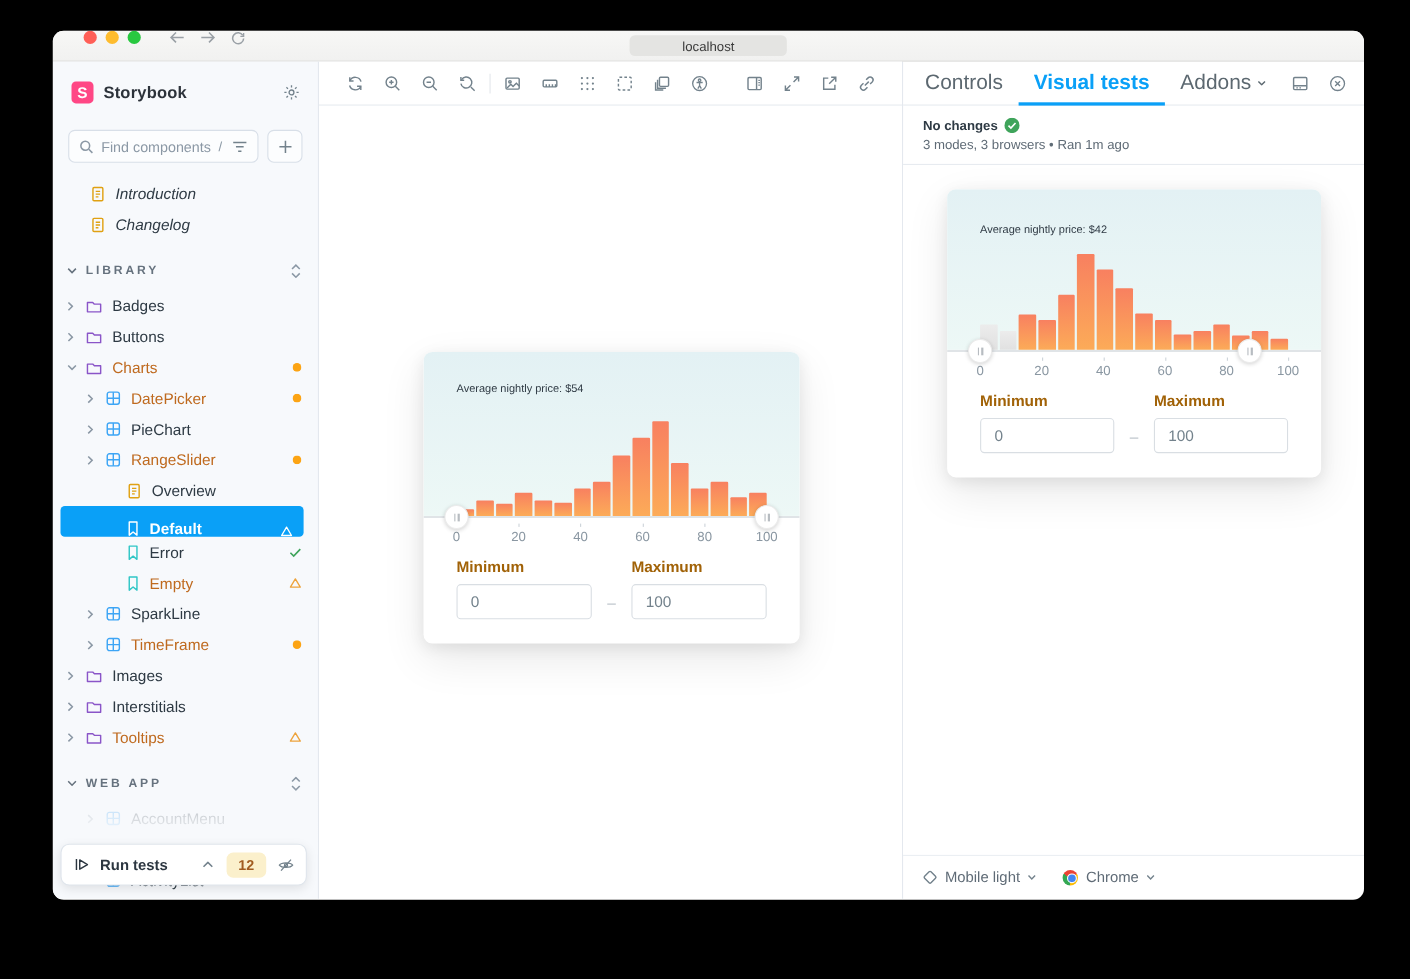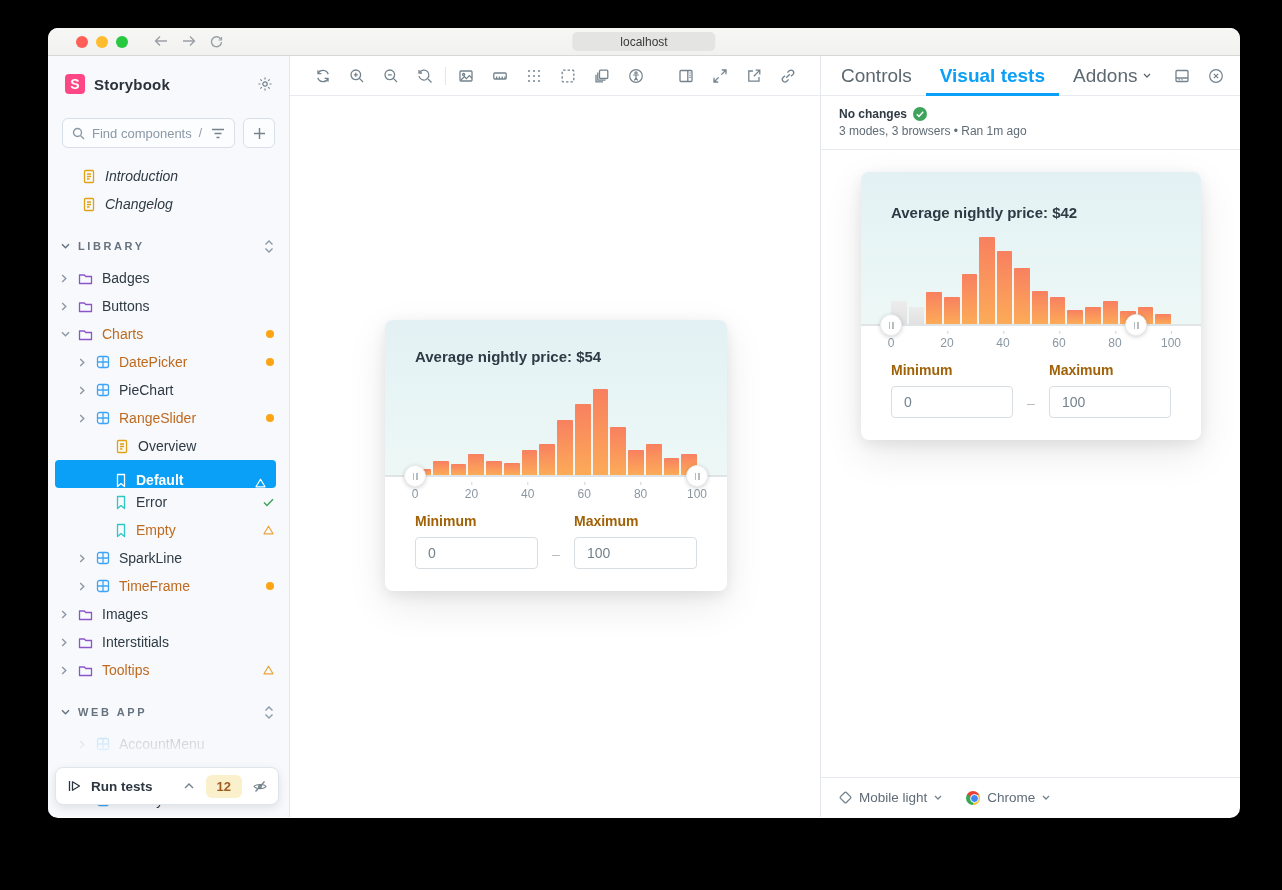--- a/index.html
+++ b/index.html
@@ -8,21 +8,21 @@
          font-family:"Liberation Sans", sans-serif; }
   svg.icon { display:block; }
 
   .noise-layer { position:absolute; inset:0; }
 
   
   .window { position:absolute; left:48px; top:28px; width:1192px; height:790px;
             background:#fff; border-radius:10px; overflow:hidden;
             box-shadow:0 30px 70px rgba(0,0,0,.65), 0 0 0 1px rgba(0,0,0,.25); }
   .titlebar { position:relative; height:28px; background:linear-gradient(#f7f7f6,#f1f1f0);
-              border-bottom:1px solid #d8d8d6; display:flex; align-items:center; padding-left:28px; }
+              border-bottom:1px solid #d8d8d6; display:flex; padding-left:28px; }
   .lights { display:flex; gap:8px; }
   .light { width:12px; height:12px; border-radius:50%; }
   .light.red { background:#ff5f57; } .light.yellow { background:#febc2e; } .light.green { background:#28c840; }
   .nav-icons { display:flex; gap:14px; margin-left:26px; color:#9aa0a6; }
   .addressbar { position:absolute; left:50%; top:4px; transform:translateX(-50%);
                 height:19px; padding:0 48px; background:#e4e4e2; border-radius:5px;
                 font-size:12px; color:#3a3a3a; display:flex; align-items:center; }
 
   .main { display:flex; height:761px; }
 
@@ -83,21 +83,21 @@
   .tbtn { display:flex; }
 
   
   .story-card { position:absolute; background:#fff; border-radius:8px;
                 box-shadow:0 4px 14px rgba(0,0,0,.08), 0 14px 40px rgba(0,0,0,.09); }
   .card-main { left:95px; top:264px; width:342px; }
   .card-panel { left:40px; top:22px; width:340px; }
   .chart-section { position:relative; background:linear-gradient(180deg,#e3f1f4,#edf8f6);
                    border-radius:8px 8px 0 0; padding:28px 30px 0 30px;
                    border-bottom:2px solid #e0e4e7; }
-  .chart-title { font-size:15px; font-weight:bold; color:#2f3a44; }
+  .chart-title { font-size:10px; font-weight:normal; color:#2f3a44; }
   .bars { display:flex; align-items:flex-end; gap:2px; height:86px; margin-top:24px; }
   .bar { flex:1; background:linear-gradient(180deg,#f88060,#fcab58); border-radius:1px 1px 0 0; }
   .bar.gray { background:linear-gradient(180deg,#ececec,#e1e1e1); }
   .handle { position:absolute; bottom:-12px; width:22px; height:22px; background:#fff;
             border:1px solid #ebebeb; border-radius:50%; transform:translateX(-50%);
             box-shadow:0 1px 4px rgba(0,0,0,.18); display:flex; align-items:center;
             justify-content:center; gap:2px; z-index:2; }
   .handle i { display:block; width:1.5px; height:7px; background:#b7bcc1; }
   .ticks { position:relative; margin:6px 30px 0 30px; height:18px; }
   .tick { position:absolute; transform:translateX(-50%); font-size:12px; color:#8a97a2; top:4px; }

